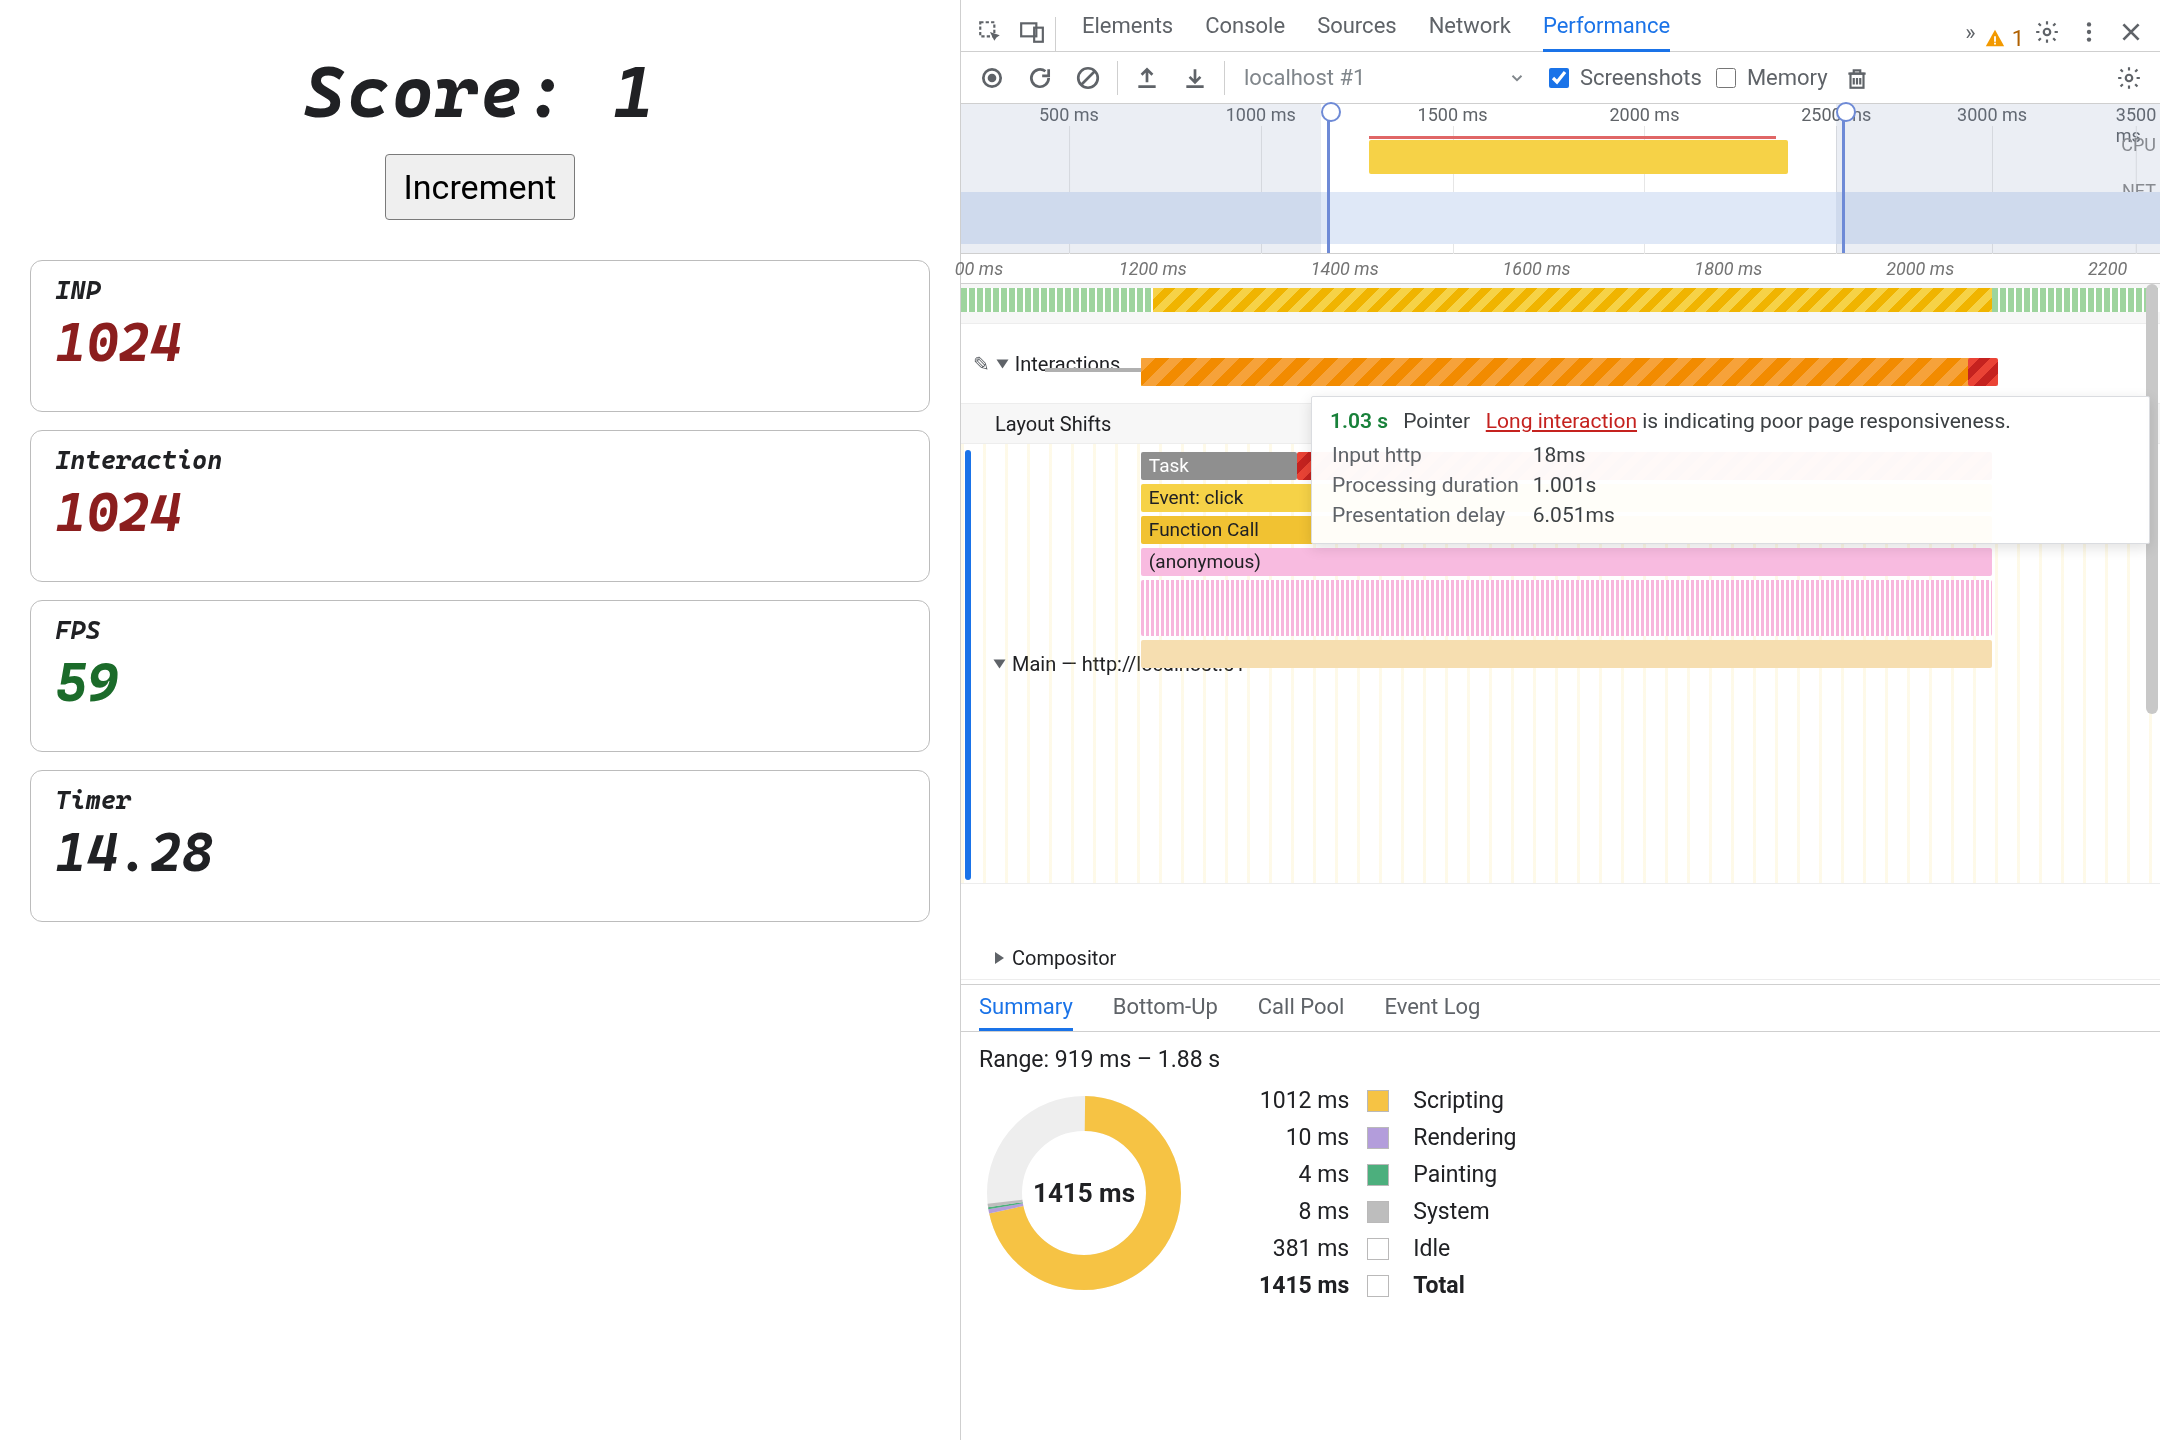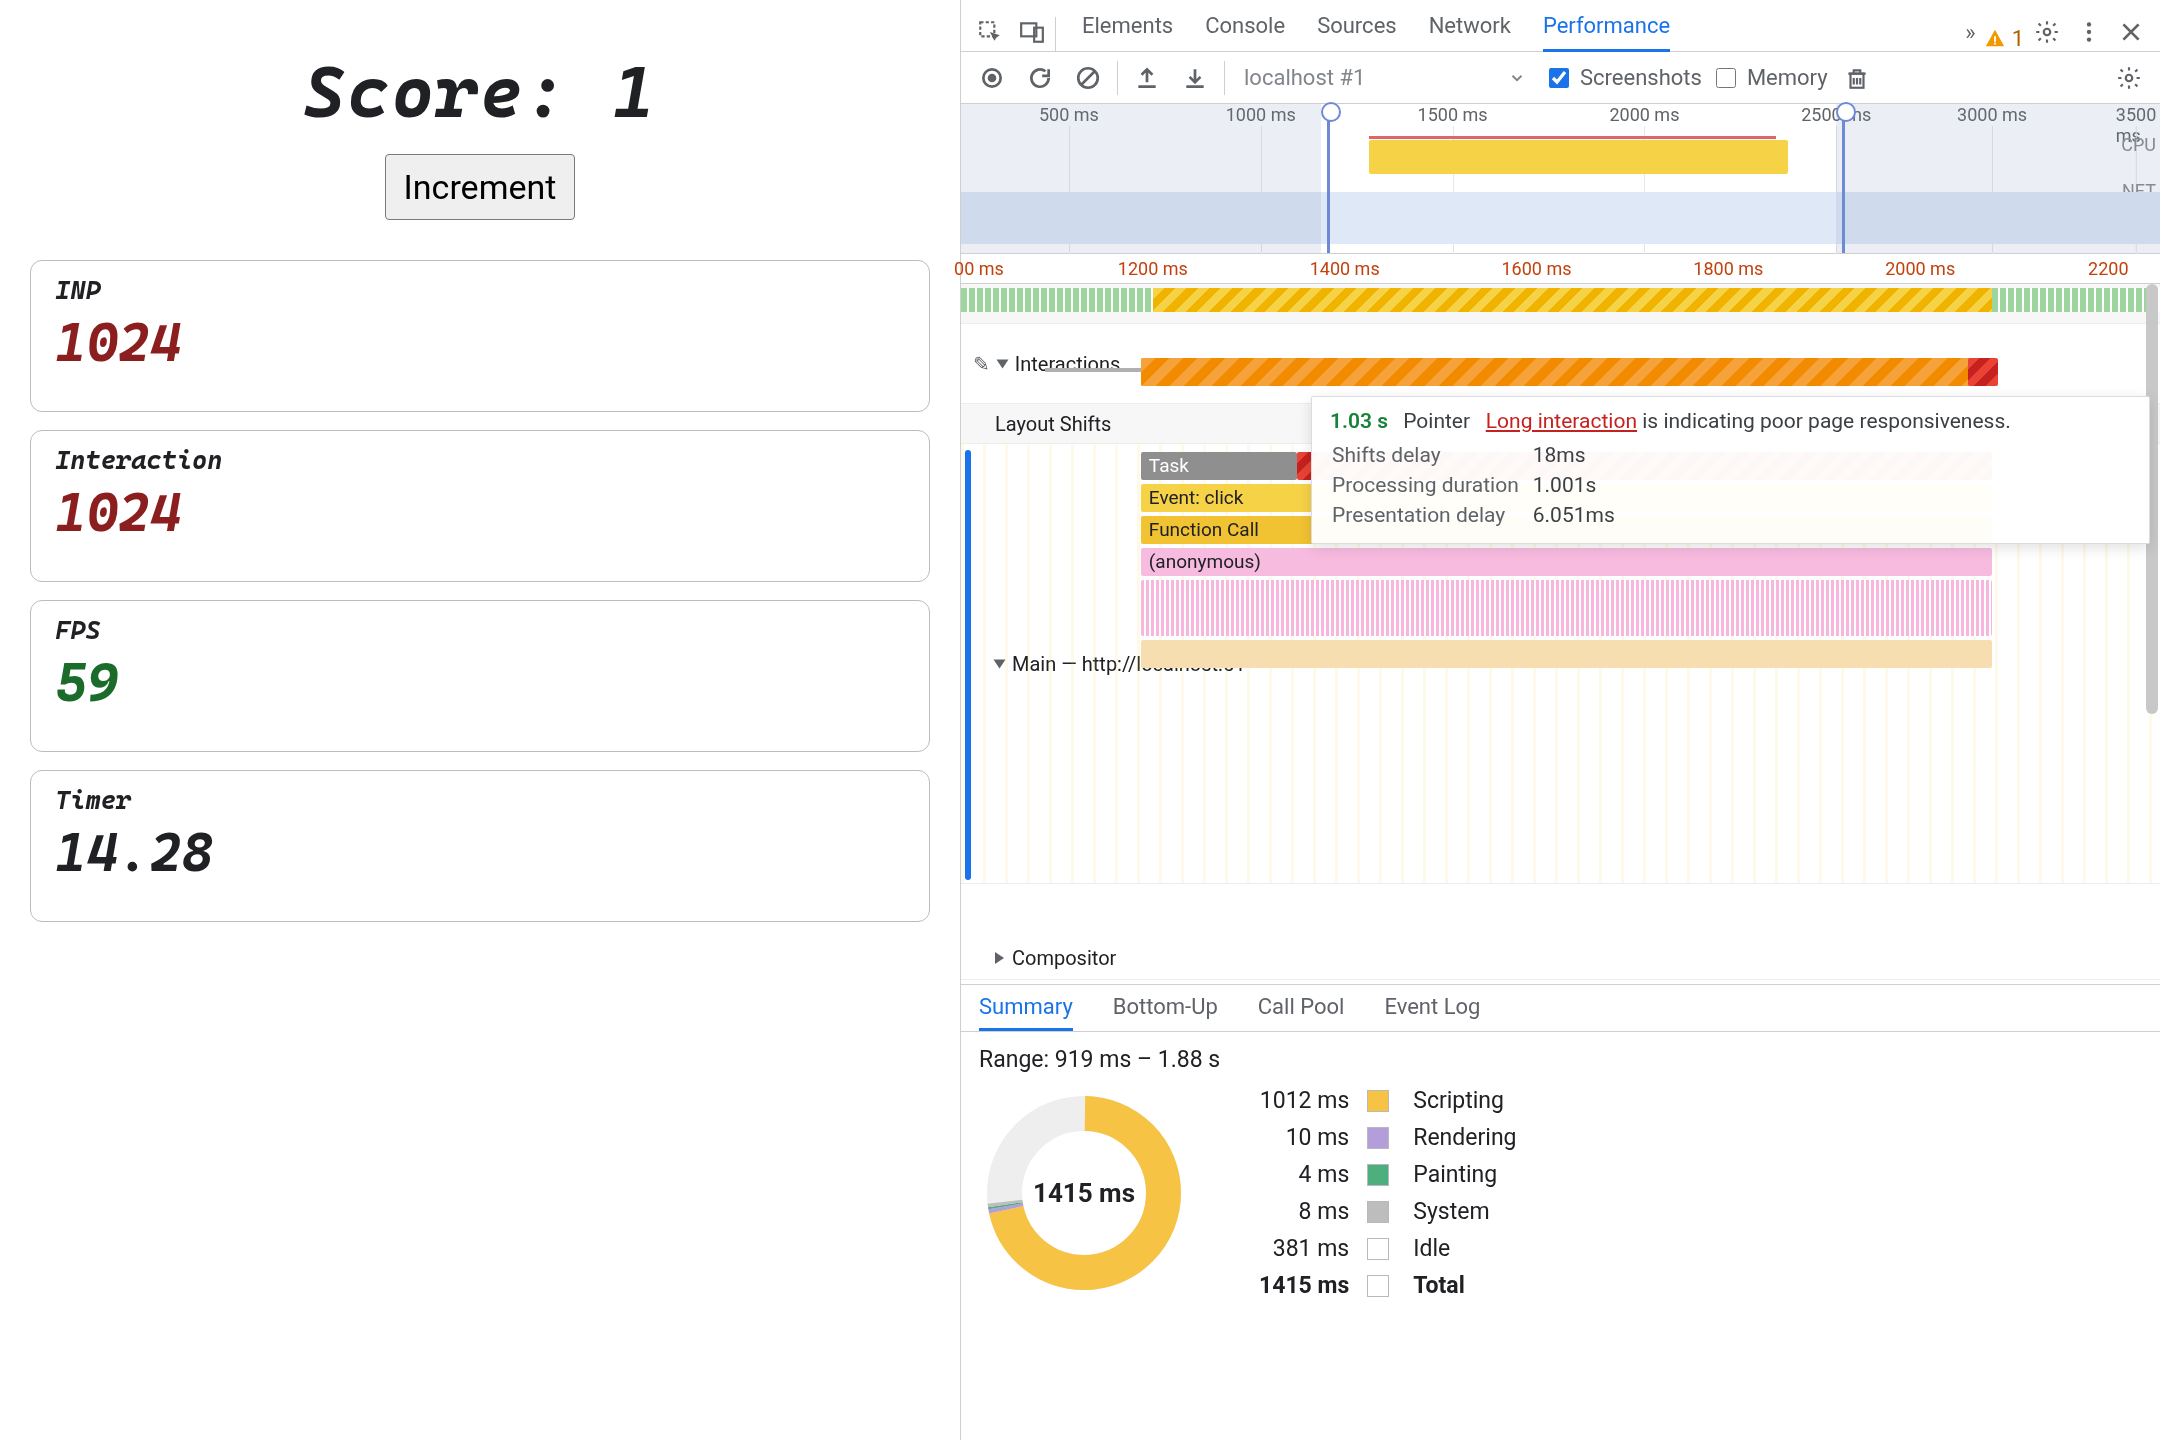--- a/index.html
+++ b/index.html
@@ -161,21 +161,21 @@
   }
   .ov-handle::after{
     content:"";position:absolute;left:0;top:-2px;width:16px;height:16px;border-radius:50%;
     background:#fff;border:2px solid #6e8ad6;
   }
   .ov-shade{position:absolute;top:0;bottom:0;background:rgba(120,140,180,0.15);}
 
   
   .ruler{
     height:30px;border-bottom:1px solid var(--devtools-border);
-    position:relative;font-size:18px;color:#c2410c;
+    position:relative;font-size:18px;color:#737373;font-style:italic;
   }
   .ruler .rt{position:absolute;top:4px;transform:translateX(-50%);}
 
   
   .tracks{
     position:relative;
     height:700px;
     overflow:hidden;
     font-size:20px;
   }
@@ -487,21 +487,21 @@
         <span class="dur">1.03 s</span>
         <span>Pointer</span>
         &nbsp;
         <a class="long-int" href="#">Long interaction</a>
         <span> </span>
         <span>is indicating poor page responsiveness.</span>
       </div>
       <table>
         <tbody>
             <tr>
-              <td class="k">Shifts delay</td>
+              <td class="k">Input http</td>
               <td>18ms</td>
             </tr>
         <tr>
               <td class="k">Processing duration</td>
               <td>1.001s</td>
             </tr>
         <tr>
               <td class="k">Presentation delay</td>
               <td>6.051ms</td>
             </tr>

